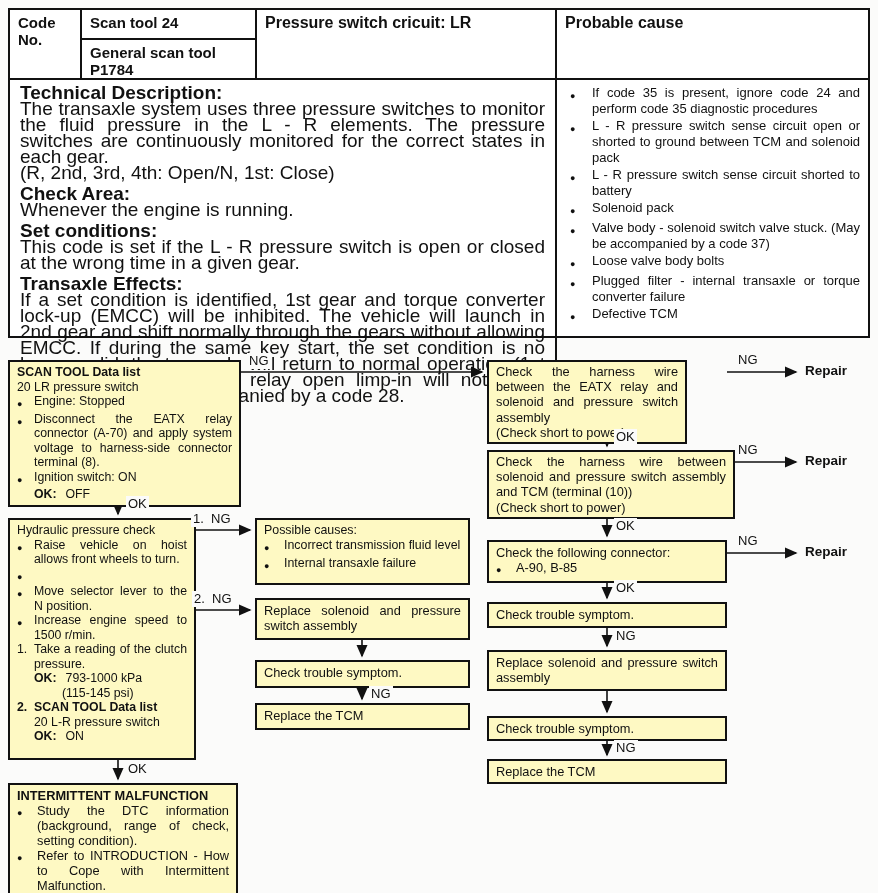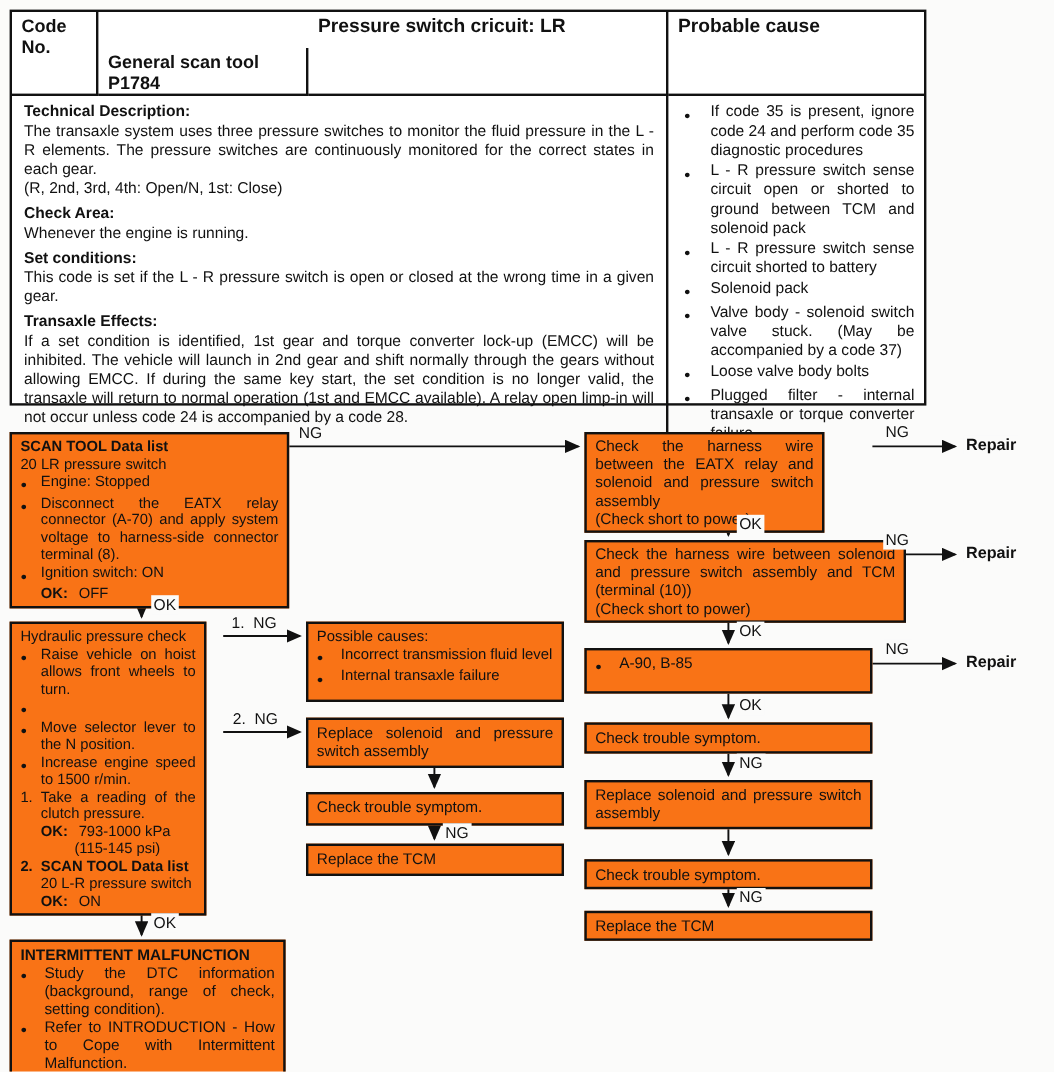--- a/index.html
+++ b/index.html
@@ -4,46 +4,46 @@
 <style>
   html,body{margin:0;padding:0;}
   body{
     width:878px;height:893px;position:relative;
     background:#fbfbfa;color:#111;
     font-family:"Liberation Sans", sans-serif;
     -webkit-font-smoothing:antialiased;
   }
   
   .dtc-table{
-    position:absolute;left:8px;top:8px;width:764px;height:330px;
+    position:absolute;left:8px;top:8px;width:862px;height:330px;
     display:grid;box-sizing:border-box;
     grid-template-columns:72px 175px 300px 1fr;
     grid-template-rows:30px 40px 1fr;
     border:2px solid #111;background:#fff;
   }
   .cell{box-sizing:border-box;padding:4px 8px;font-size:15px;line-height:17px;}
   .cell.hb{font-weight:bold;}
   .cg{border-right:2px solid #111;}
   .rb{border-bottom:2px solid #111;}
   .code-cell{grid-column:1/2;grid-row:1/3;}
   .scan24-cell{grid-column:2/3;grid-row:1/2;}
   .gst-cell{grid-column:2/3;grid-row:2/3;}
   .title-cell{grid-column:3/4;grid-row:1/3;font-size:16px;}
   .pcause-cell{grid-column:4/5;grid-row:1/3;font-size:16px;}
-  .body-left{grid-column:1/4;grid-row:3/4;font-size:13px;line-height:16px;padding:5px 10px;}
+  .body-left{grid-column:1/4;grid-row:3/4;font-size:19px;line-height:16px;padding:5px 10px;}
   .body-right{grid-column:4/5;grid-row:3/4;font-size:13px;line-height:16px;padding:5px 8px;}
   .desc-h{font-weight:bold;margin-top:5px;}
   .desc-h.first{margin-top:0;}
   .desc-p{text-align:justify;}
   .pc-item{display:flex;margin-bottom:1px;}
   .pc-item .mk{flex:0 0 22px;padding-left:5px;font-size:9px;padding-top:3px;}
   .pc-item .t{flex:1;text-align:justify;}
   
   .fbox{
-    position:absolute;box-sizing:border-box;background:#f97316;
+    position:absolute;box-sizing:border-box;background:#fef9c3;
     border:2px solid #111;padding:3px 7px;
     font-size:12.8px;line-height:15px;z-index:1;
   }
   .fbox .bold{font-weight:bold;}
   .li{display:flex;}
   .li .mk{flex:0 0 20px;font-size:9px;padding-top:3px;}
   .li .mkn{flex:0 0 20px;font-size:inherit;padding-top:0;}
   .li .t{flex:1;}
   .sm{font-size:12.3px;line-height:14.5px;}
   .sm .li .mk{flex-basis:17px;}
@@ -55,20 +55,21 @@
     background:#fbfbfa;padding:0 2px;white-space:pre;
   }
   .edge-label.bold{font-weight:bold;font-size:13.5px;}
   #arrows{position:absolute;left:0;top:0;z-index:0;}
 </style>
 </head>
 <body>
 
 <div class="dtc-table">
   <div class="cell hb cg rb code-cell">Code No.</div>
+  <div class="cell hb cg rb scan24-cell">Scan tool 24</div>
   <div class="cell hb cg rb gst-cell">General scan tool P1784</div>
   <div class="cell hb rb pcause-cell">Probable cause</div>
   <div class="cell hb cg rb title-cell">Pressure switch cricuit: LR</div>
 
   <div class="cell body-left cg">
     <div class="desc-h first">Technical Description:</div>
     <div class="desc-p">The transaxle system uses three pressure switches to monitor the fluid pressure in the L - R elements. The pressure switches are continuously monitored for the correct states in each gear.</div>
     <div>(R, 2nd, 3rd, 4th: Open/N, 1st: Close)</div>
     <div class="desc-h">Check Area:</div>
     <div>Whenever the engine is running.</div>
@@ -152,21 +153,21 @@
   <div class="li">
       <span class="mk">●</span>
       <span class="t">Ignition switch: ON</span>
     </div>
   <div class="li">
       <span class="mk"></span>
       <span class="t"><span class="bold">OK:</span><span class="sp"></span><span>OFF</span></span>
     </div>
 </div>
 
-<div class="fbox sm" style="left:8px;top:518px;width:164px;min-height:242px;">
+<div class="fbox sm" style="left:8px;top:518px;width:188px;min-height:242px;">
   <div>Hydraulic pressure check</div>
   <div class="li just">
       <span class="mk">●</span>
       <span class="t">Raise vehicle on hoist allows front wheels to turn.</span>
     </div>
   <div class="li just">
       <span class="mk">●</span>
     </div>
   <div class="li just">
       <span class="mk">●</span>
@@ -238,28 +239,29 @@
   <div>Replace the TCM</div>
 </div>
 
 <div class="fbox" style="left:487px;top:360px;width:200px;min-height:68px;padding:2px 7px;line-height:15.2px;">
   <div class="just">
       <div>Check the harness wire between the EATX relay and solenoid and pressure switch assembly</div>
     </div>
   <div>(Check short to power)</div>
 </div>
 
-<div class="fbox" style="left:487px;top:450px;width:268px;min-height:65px;padding:2px 7px;line-height:15.2px;">
+<div class="fbox" style="left:487px;top:450px;width:248px;min-height:65px;padding:2px 7px;line-height:15.2px;">
   <div class="just">
       <div>Check the harness wire between solenoid and pressure switch assembly and TCM (terminal (10))</div>
     </div>
   <div>(Check short to power)</div>
 </div>
 
 <div class="fbox" style="left:487px;top:540px;width:240px;min-height:38px;">
+  <div>Check the following connector:</div>
   <div class="li">
       <span class="mk">●</span>
       <span class="t">A-90, B-85</span>
     </div>
 </div>
 
 <div class="fbox" style="left:487px;top:602px;width:240px;min-height:26px;">
   <div>Check trouble symptom.</div>
 </div>
 

